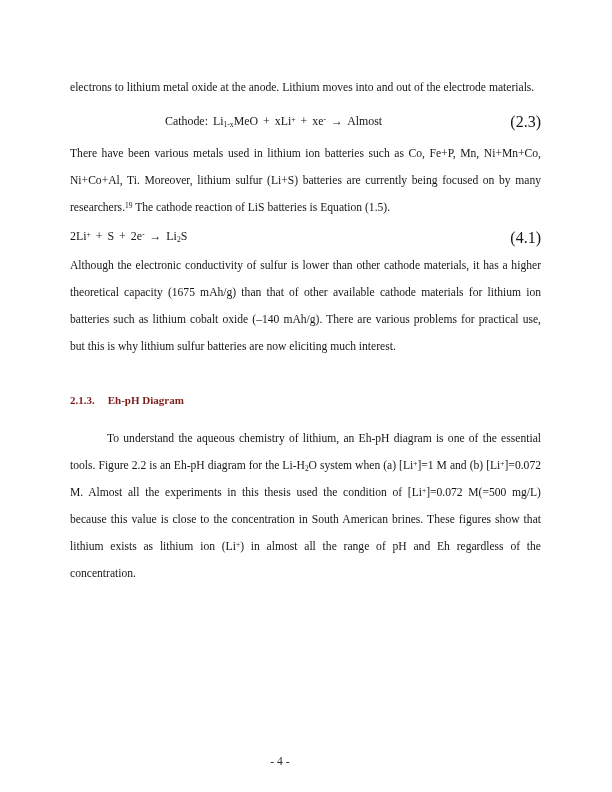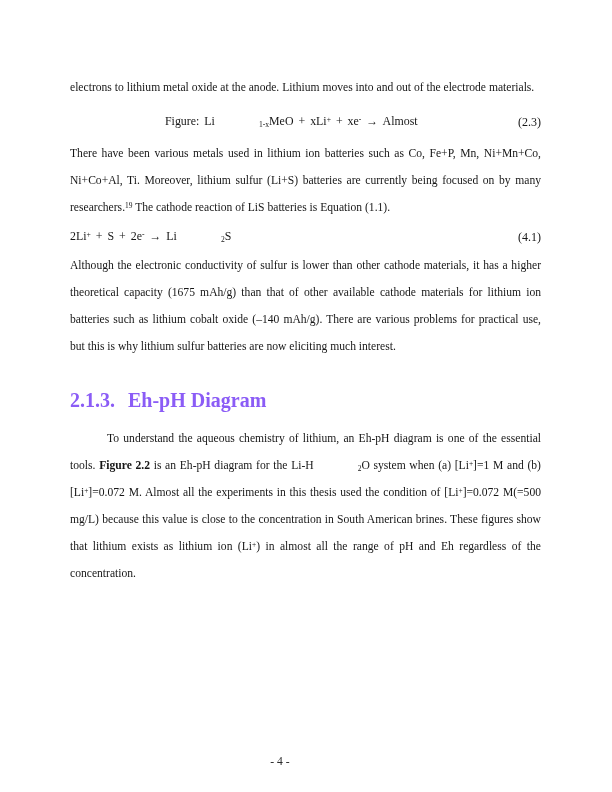--- a/index.html
+++ b/index.html
@@ -31,57 +31,57 @@
   .indent-first {
     text-indent: 37px;
   }
   sup, sub {
     font-size: 0.64em;
     line-height: 0;
     position: relative;
     vertical-align: baseline;
   }
   sup { top: -0.45em; }
-  sub { top: 0.30em; margin-left: 44px; }
-  b { font-weight: bold; }
+  sub { top: 0.30em; }
+  b { font-weight: normal; }
 
   .eq-wrap {
     position: relative;
     margin: 9px 0 7px 0;
     font-size: 11.9px;
   }
   .eq-lines {
     margin-left: 95px;
     line-height: 23px;
     word-spacing: 2px;
   }
   .eq-num {
     position: absolute;
     right: 0;
     top: 50%;
     transform: translateY(-50%);
-    font-size: 12px;
+    font-size: 16px;
   }
   .eq-wrap-single {
     position: relative;
     margin: 4px 0 4px 0;
     font-size: 11.9px;
     line-height: 23px;
   }
   .eq-centered {
     text-align: left;
     word-spacing: 2px;
   }
 
   h2.section-heading {
     margin: 30px 0 15px 0;
-    font-size: 20px;
+    font-size: 11px;
     font-weight: bold;
     line-height: 20px;
-    color: #8b5cf6;
+    color: #7f1d1d;
   }
   h2.section-heading .heading-title {
     margin-left: 13px;
   }
 
   .page-number {
     position: absolute;
     left: 0;
     right: 0;
     bottom: 24px;
@@ -93,26 +93,26 @@
 </head>
 <body>
 
 <div class="page">
   <div class="content">
 
     <p class="para">electrons to lithium metal oxide at the anode. Lithium moves into and out of the electrode materials.</p>
 
     <div class="eq-wrap">
       <div class="eq-lines">
-        <div><span>Figure: Li</span><sub>1-x</sub><span>MeO + xLi</span><sup>+</sup><span> + xe</span><sup>-</sup><span> → Almost</span></div>
+        <div><span>Cathode: Li</span><sub>1-x</sub><span>MeO + xLi</span><sup>+</sup><span> + xe</span><sup>-</sup><span> → Almost</span></div>
       </div>
       <span class="eq-num">(2.3)</span>
     </div>
 
-    <p class="para"><span>There have been various metals used in lithium ion batteries such as Co, Fe+P, Mn, Ni+Mn+Co, Ni+Co+Al, Ti. Moreover, lithium sulfur (Li+S) batteries are currently being focused on by many researchers.</span><sup>19</sup><span> The cathode reaction of LiS batteries is Equation (1.1).</span></p>
+    <p class="para"><span>There have been various metals used in lithium ion batteries such as Co, Fe+P, Mn, Ni+Mn+Co, Ni+Co+Al, Ti. Moreover, lithium sulfur (Li+S) batteries are currently being focused on by many researchers.</span><sup>19</sup><span> The cathode reaction of LiS batteries is Equation (1.5).</span></p>
 
     <div class="eq-wrap-single">
       <div class="eq-centered"><span>2Li</span><sup>+</sup><span> + S + 2e</span><sup>-</sup><span> → Li</span><sub>2</sub><span>S</span></div>
       <span class="eq-num">(4.1)</span>
     </div>
 
     <p class="para">Although the electronic conductivity of sulfur is lower than other cathode materials, it has a higher theoretical capacity (1675 mAh/g) than that of other available cathode materials for lithium ion batteries such as lithium cobalt oxide (–140 mAh/g). There are various problems for practical use, but this is why lithium sulfur batteries are now eliciting much interest.</p>
 
     <h2 class="section-heading">
       <span>2.1.3.</span><span class="heading-title">Eh-pH Diagram</span>

